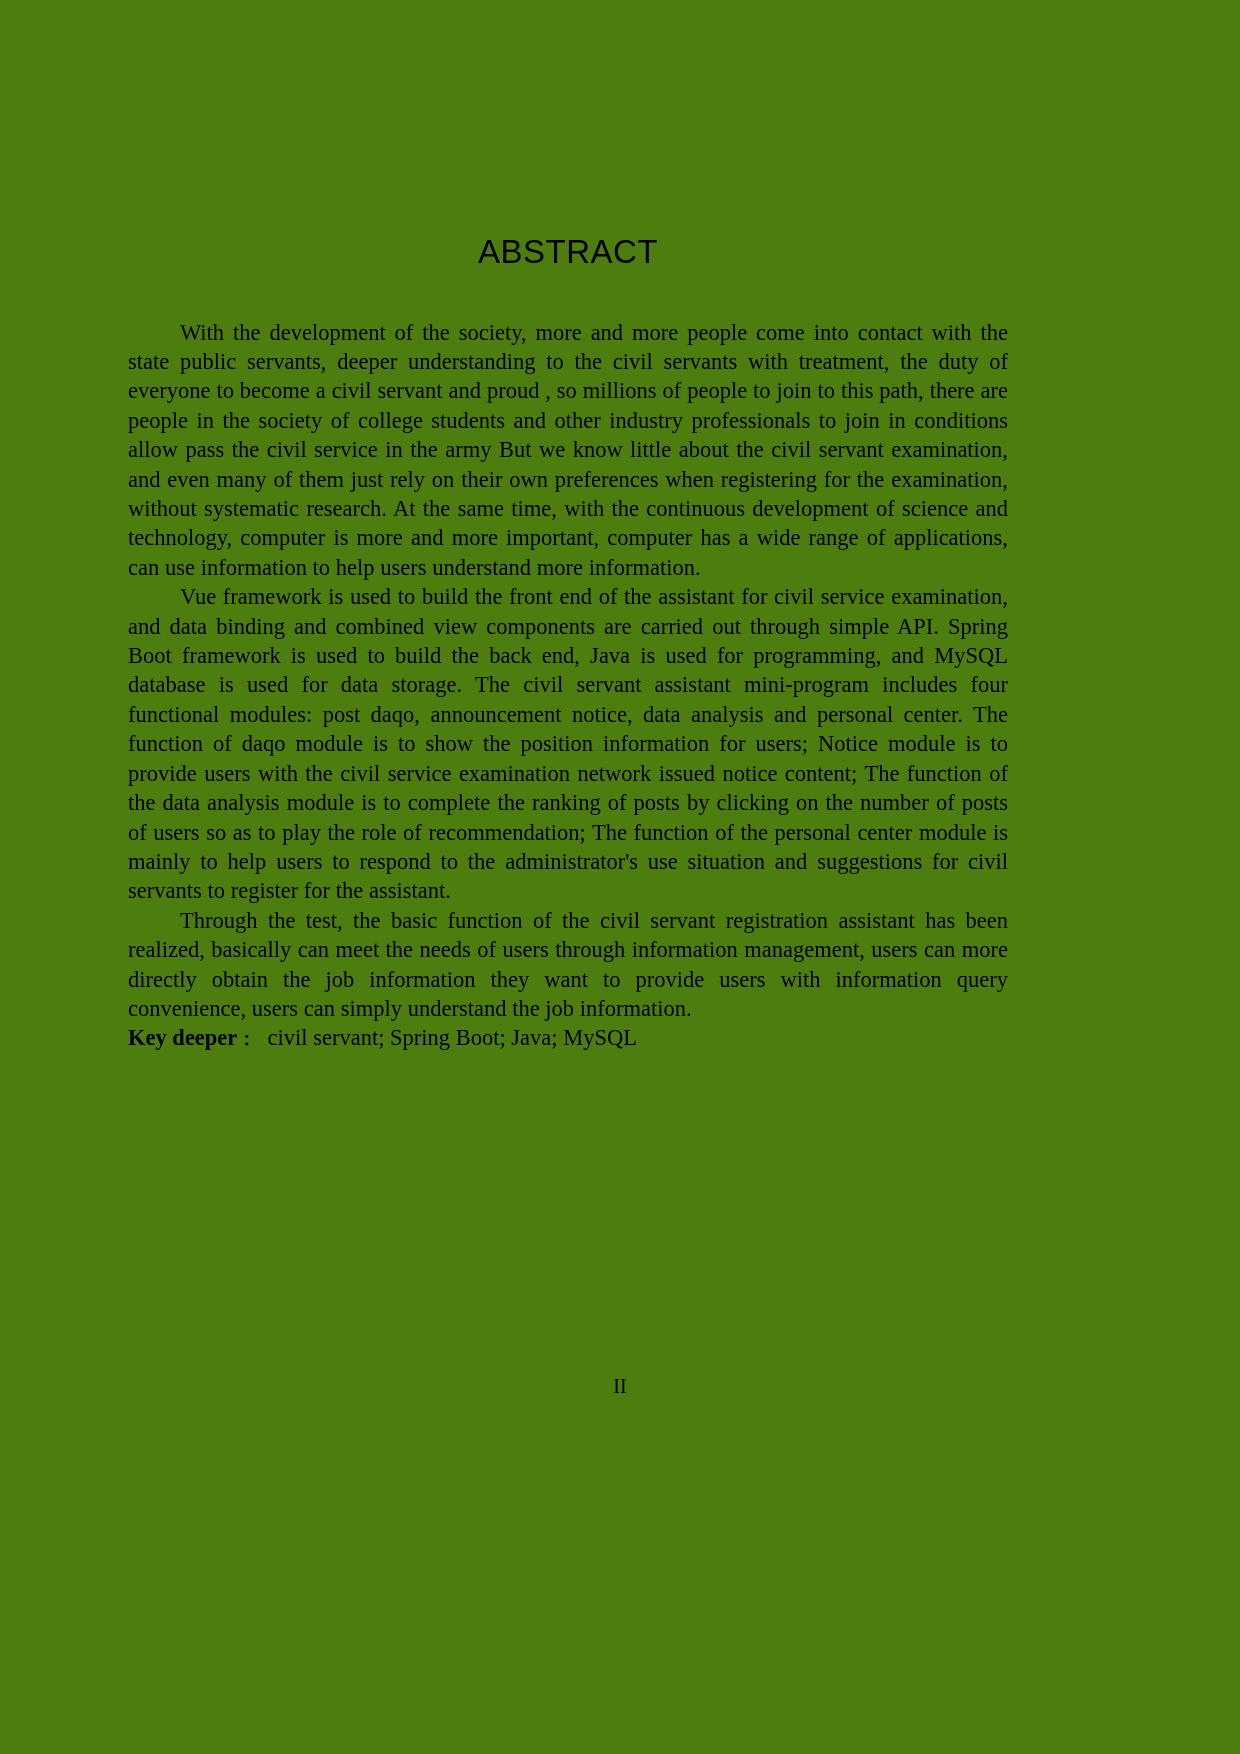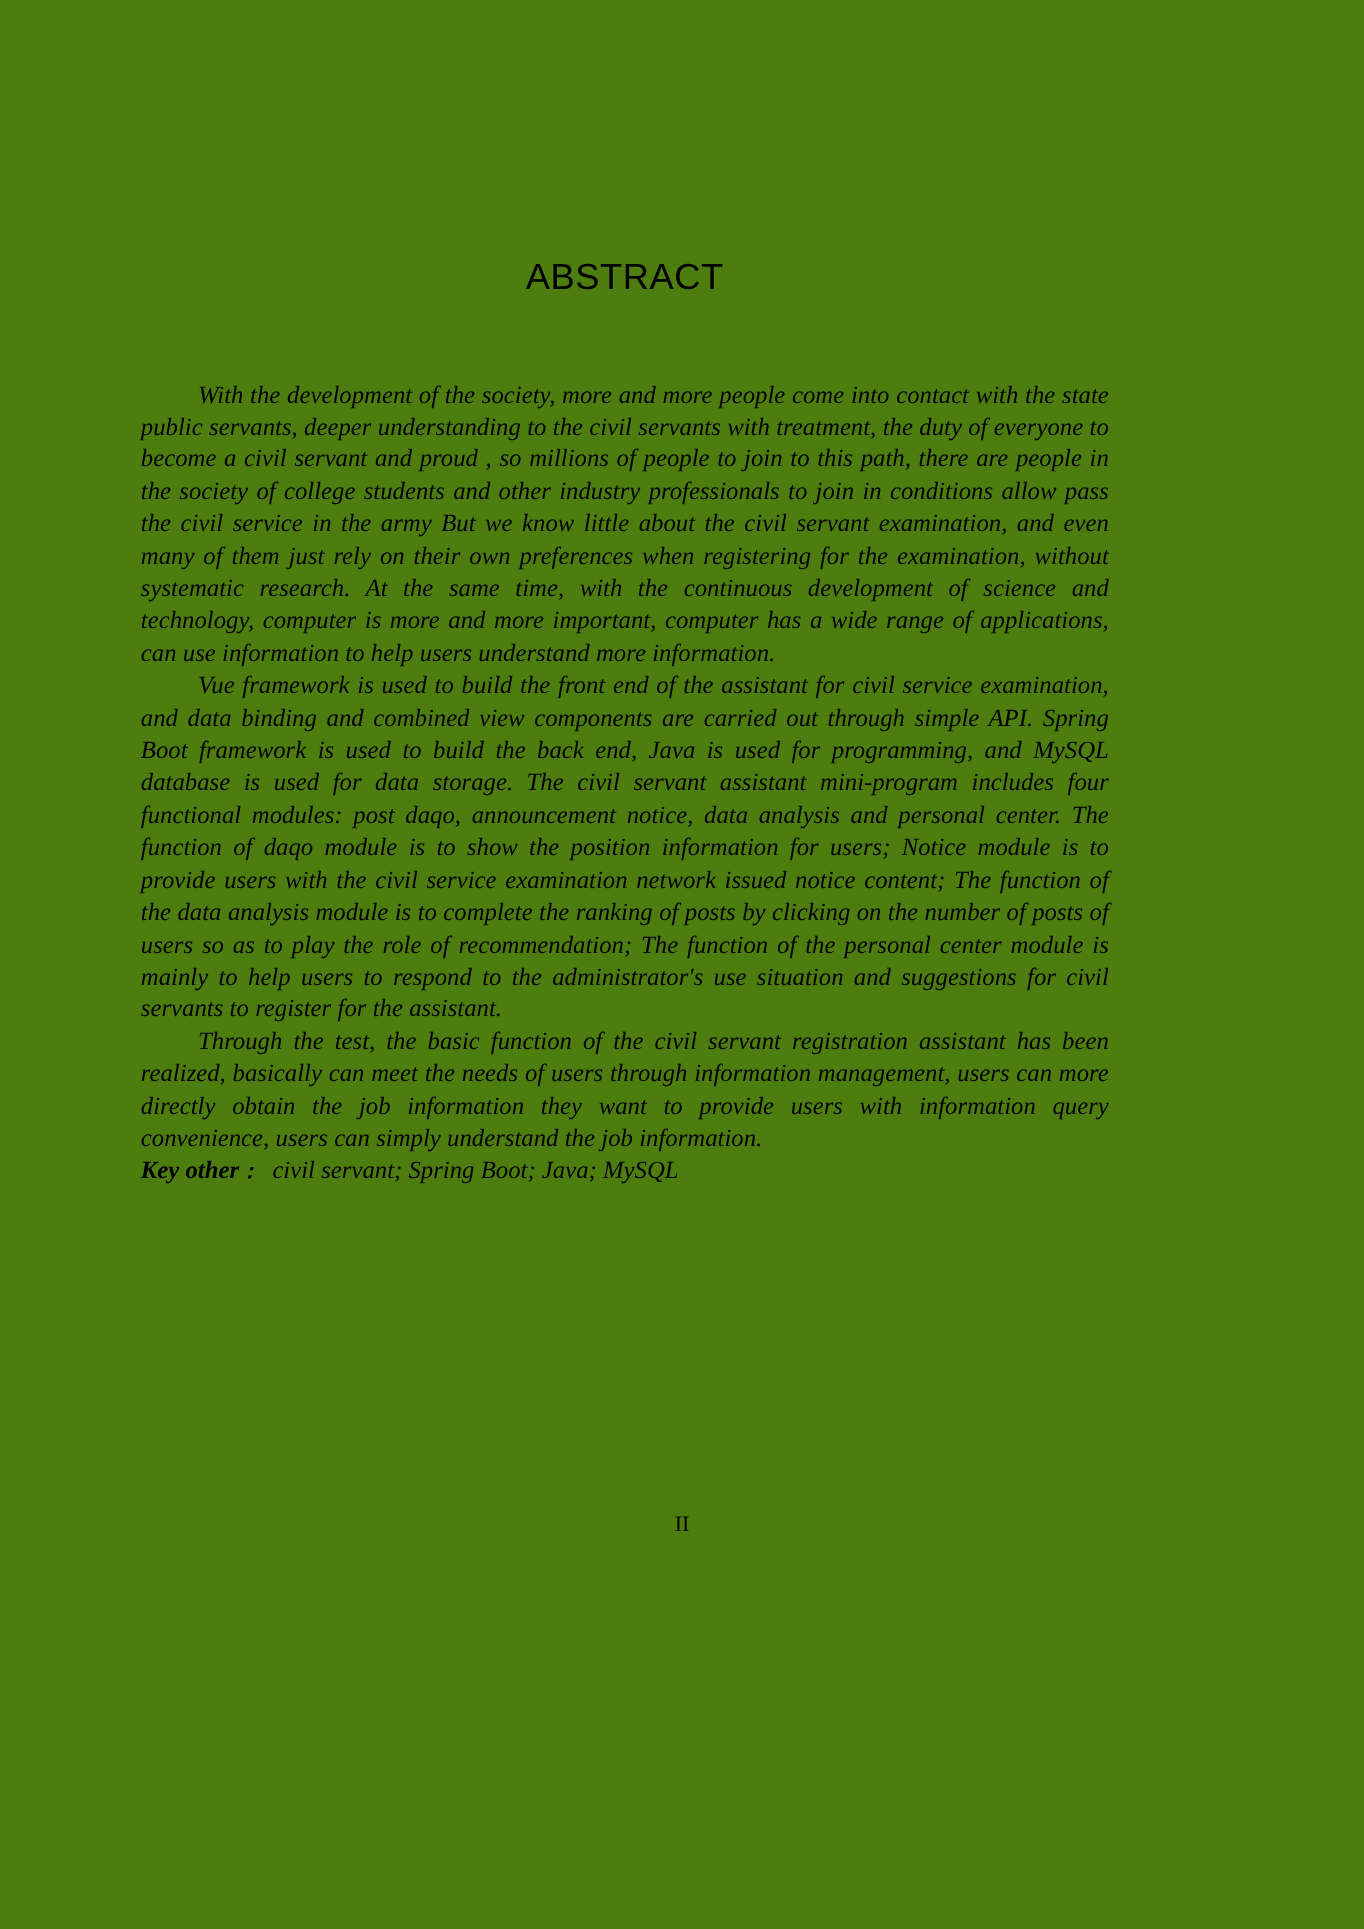--- a/index.html
+++ b/index.html
@@ -33,22 +33,21 @@
     font-family: "Liberation Sans", "DejaVu Sans", sans-serif;
     font-size: 33px;
     font-weight: 400;
     text-align: center;
     letter-spacing: 0.5px;
     margin: 0;
     padding-top: 232px;
     line-height: 1.2;
   }
   .body-block {
-    margin-top: 72px;
-    font-style: italic;
+    margin-top: 46px;
   }
   p.para {
     margin: 0;
     font-size: 22.5px;
     line-height: 29.4px;
     text-align: justify;
     text-justify: inter-word;
     text-indent: 52px;
     hyphens: none;
     word-spacing: 0.1px;
@@ -98,21 +97,21 @@
 
     <div class="body-block">
 
       <p class="para">With the development of the society, more and more people come into contact with the state public servants, deeper understanding to the civil servants with treatment, the duty of everyone to become a civil servant and proud , so millions of people to join to this path, there are people in the society of college students and other industry professionals to join in conditions allow pass the civil service in the army But we know little about the civil servant examination, and even many of them just rely on their own preferences when registering for the examination, without systematic research. At the same time, with the continuous development of science and technology, computer is more and more important, computer has a wide range of applications, can use information to help users understand more information.</p>
 
       <p class="para">Vue framework is used to build the front end of the assistant for civil service examination, and data binding and combined view components are carried out through simple API. Spring Boot framework is used to build the back end, Java is used for programming, and MySQL database is used for data storage. The civil servant assistant mini-program includes four functional modules: post daqo, announcement notice, data analysis and personal center. The function of daqo module is to show the position information for users; Notice module is to provide users with the civil service examination network issued notice content; The function of the data analysis module is to complete the ranking of posts by clicking on the number of posts of users so as to play the role of recommendation; The function of the personal center module is mainly to help users to respond to the administrator's use situation and suggestions for civil servants to register for the assistant.</p>
 
       <p class="para">Through the test, the basic function of the civil servant registration assistant has been realized, basically can meet the needs of users through information management, users can more directly obtain the job information they want to provide users with information query convenience, users can simply understand the job information.</p>
 
       <p class="keywords">
-        <span class="kw-label">Key other</span><span class="kw-colon">：</span>&nbsp;&nbsp;<span class="kw-values">civil servant; Spring Boot; Java; MySQL</span>
+        <span class="kw-label">Key deeper</span><span class="kw-colon">：</span>&nbsp;&nbsp;<span class="kw-values">civil servant; Spring Boot; Java; MySQL</span>
       </p>
 
     </div>
   </div>
 
   <div class="page-number">II</div>
 
 </div>
 
 </body></html>

